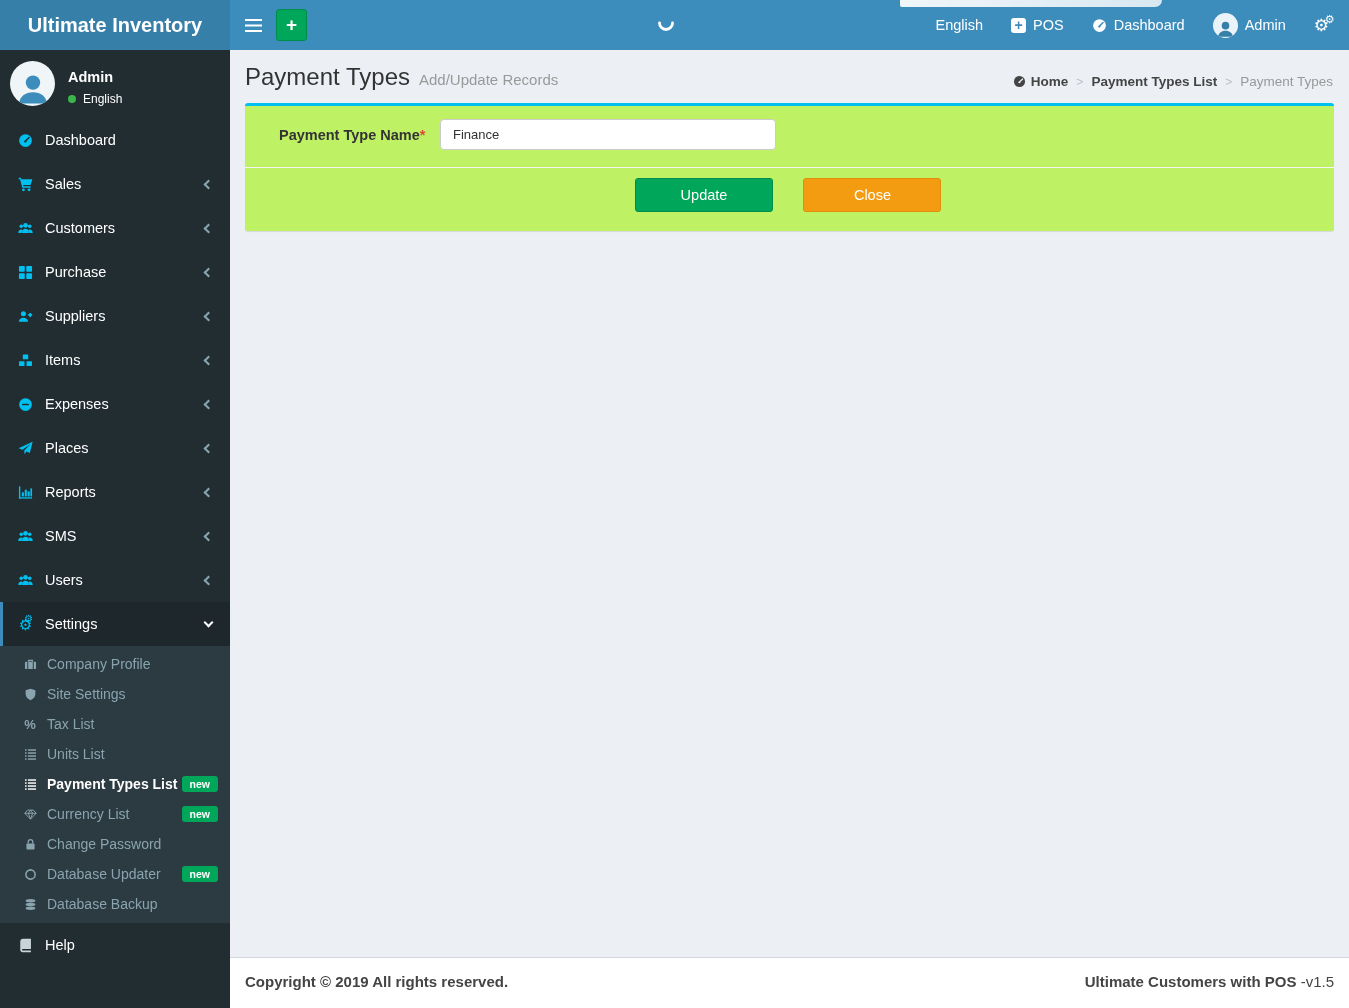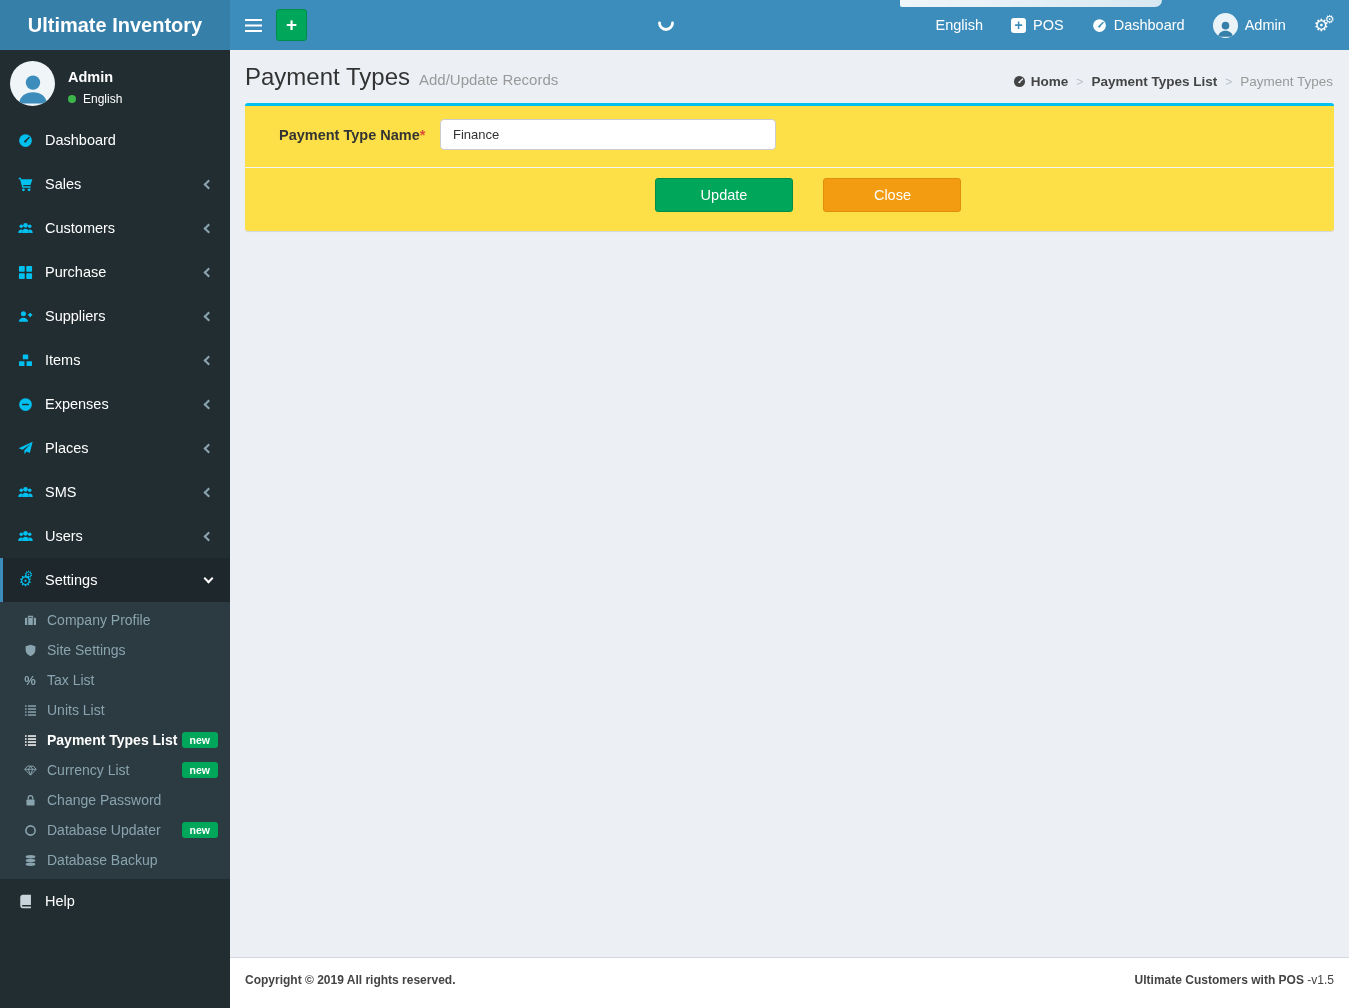--- a/index.html
+++ b/index.html
@@ -91,39 +91,39 @@
   .content-header { position:relative; padding:13px 15px 12px 15px; }
   .page-title { margin:0; font-size:24px; font-weight:normal; color:#333; display:flex; align-items:baseline; gap:9px; }
   .page-subtitle { font-size:15px; color:#999; font-weight:normal; }
   .breadcrumb { position:absolute; top:24px; right:16px; display:flex; align-items:center; gap:8px; font-size:13.5px; --bg:#ecf0f5; }
   .bc-link { color:#444; font-weight:600; text-decoration:none; cursor:pointer; display:flex; align-items:center; gap:5px; }
   .bc-sep { color:#b9bfc6; font-size:12px; }
   .bc-current { color:#999; }
   .breadcrumb .svg13 { color:#444; }
 
   .box {
-    margin:0 15px; background:#fde047; border-top:3px solid #00c0ef; border-radius:3px;
+    margin:0 15px; background:#bef264; border-top:3px solid #00c0ef; border-radius:3px;
     box-shadow:0 1px 1px rgba(0,0,0,0.1);
   }
   .box-body { padding:13px 15px 17px 15px; display:flex; align-items:center; }
   .form-label { margin-left:19px; width:161px; flex:none; font-weight:bold; font-size:14.5px; color:#333; }
   .req { color:#dd4b39; }
   .form-input {
     width:336px; height:31px; border:1px solid #ccc; border-radius:4px; padding:0 12px;
     font-size:13px; color:#333; font-family:"Liberation Sans", sans-serif; outline:none;
   }
-  .box-footer { border-top:1px solid #f4f4f4; padding:10px 15px 19px 31px; }
+  .box-footer { border-top:1px solid #f4f4f4; padding:10px 15px 19px 11px; }
   .btn { width:138px; height:34px; border-radius:3px; color:#fff; font-size:14.5px; cursor:pointer; font-family:"Liberation Sans", sans-serif; }
   .btn-update { background:#00a65a; border:1px solid #008d4c; margin-left:379px; }
   .btn-close { background:#f39c12; border:1px solid #e08e0b; margin-left:26px; }
 
   
   .main-footer {
     position:absolute; left:230px; right:0; bottom:0; height:51px; background:#fff;
-    border-top:1px solid #d2d6de; padding:15px; color:#444; font-size:12px;
+    border-top:1px solid #d2d6de; padding:15px; color:#444; font-size:15px;
   }
   .footer-left { font-weight:bold; }
   .footer-right { float:right; }
   .footer-right b { font-weight:bold; }
 </style>
 </head>
 <body>
 
 <svg width="0" height="0" style="position:absolute" aria-hidden="true">
   <defs>
@@ -348,20 +348,29 @@
           <svg class="svg15">
             <use href="#i-plane"></use>
           </svg>
         </span>
       <span>Places</span>
       <span class="chev chev-left"></span>
     </li>
     <li class="menu-item">
       <span class="mi-icon">
           <svg class="svg15">
+            <use href="#i-chart"></use>
+          </svg>
+        </span>
+      <span>Reports</span>
+      <span class="chev chev-left"></span>
+    </li>
+    <li class="menu-item">
+      <span class="mi-icon">
+          <svg class="svg15">
             <use href="#i-users"></use>
           </svg>
         </span>
       <span>SMS</span>
       <span class="chev chev-left"></span>
     </li>
     <li class="menu-item">
       <span class="mi-icon">
           <svg class="svg15">
             <use href="#i-users"></use>

